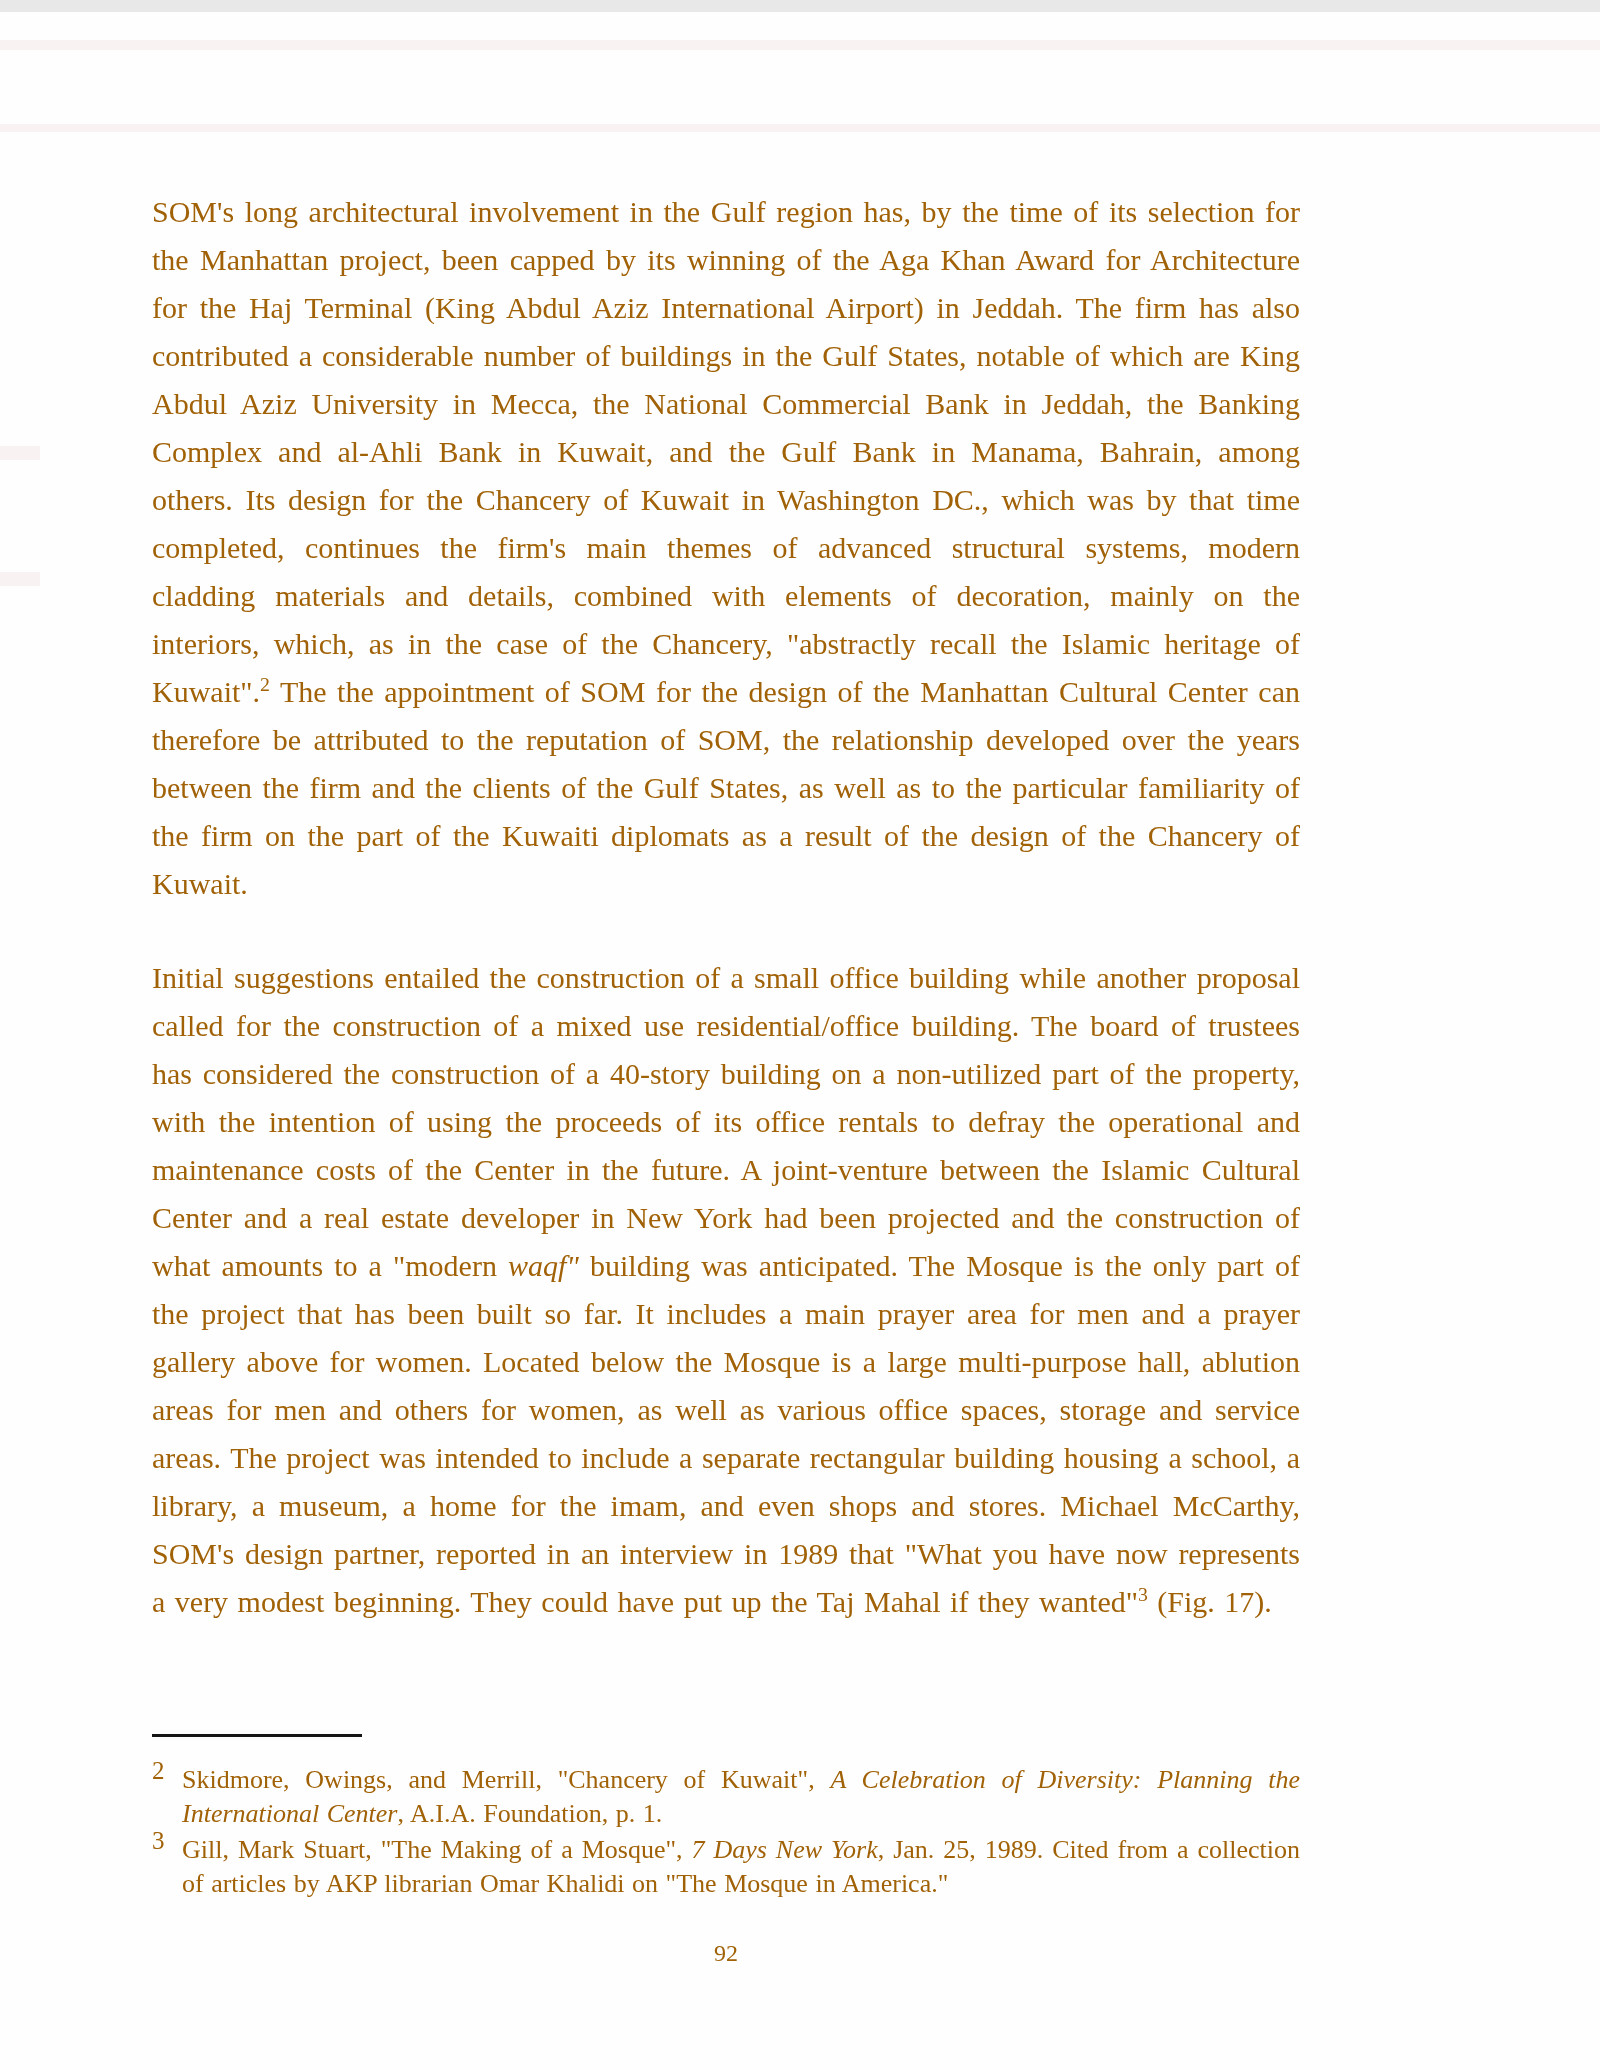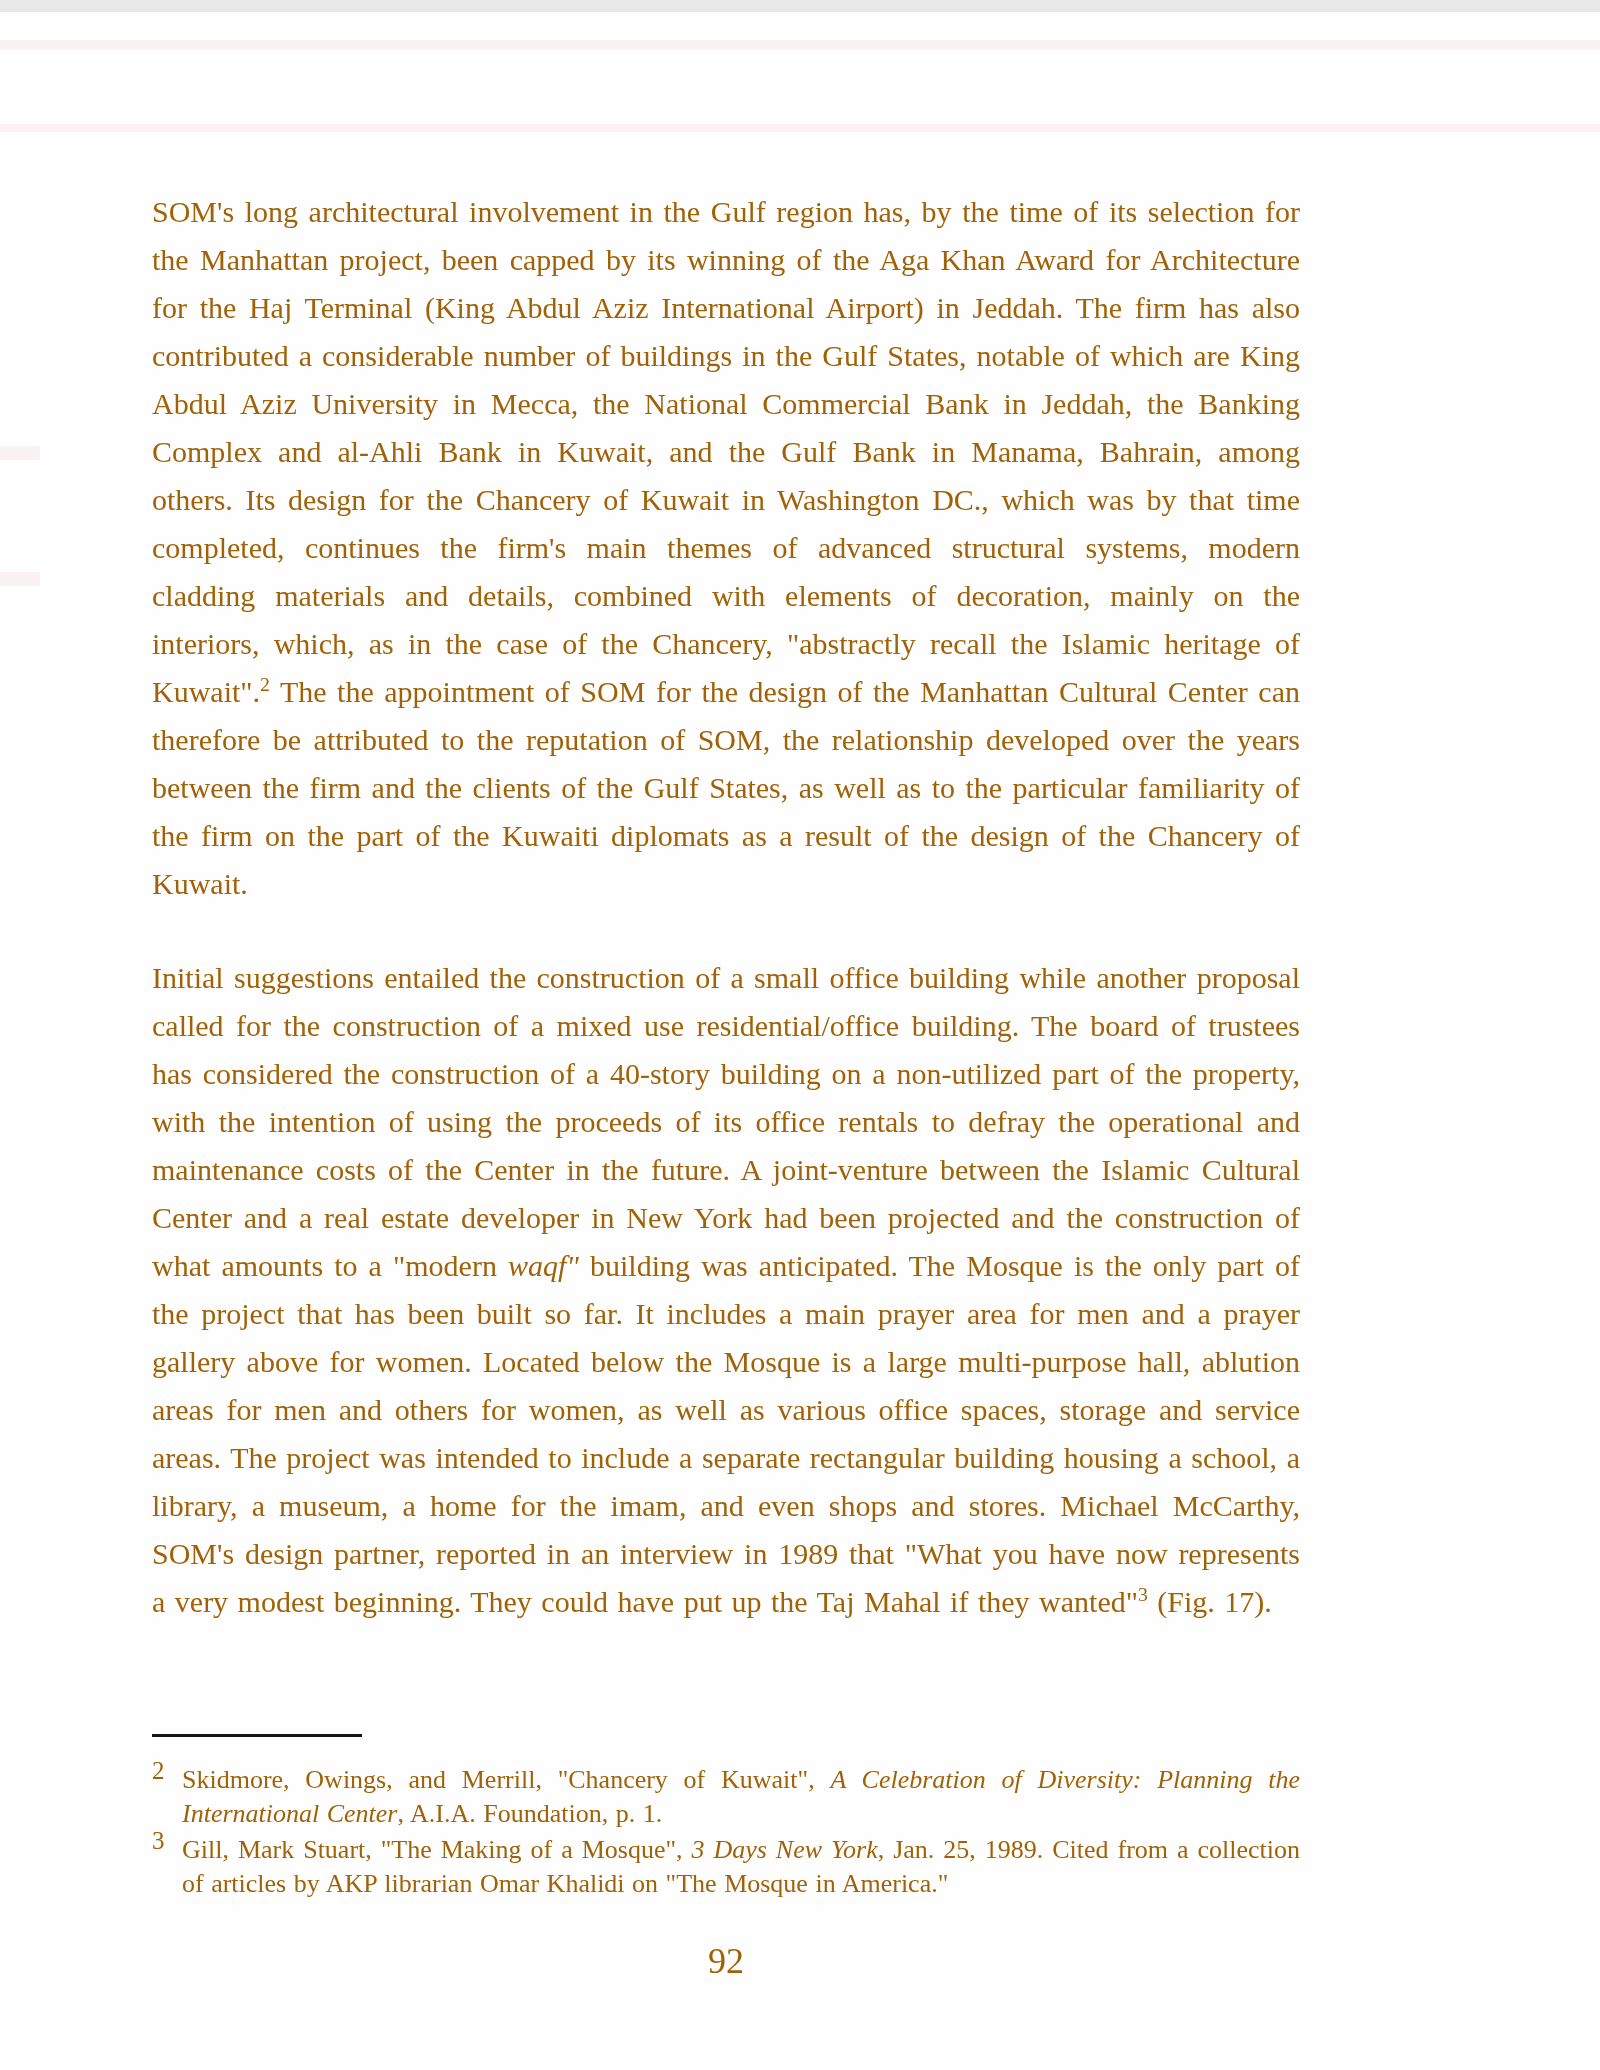--- a/index.html
+++ b/index.html
@@ -59,21 +59,21 @@
     line-height: 34px;
     text-align: justify;
     word-spacing: 1px;
   }
   .page-number {
     position: absolute;
     left: 152px;
     top: 1928px;
     width: 1148px;
     text-align: center;
-    font-size: 36px;
+    font-size: 24px;
   }
   
   .artifact {
     position: absolute;
     background: rgba(205, 160, 160, 0.12);
     pointer-events: none;
   }
   .a1 { left: 0;   top: 28px;  width: 1600px; height: 10px; }
   .a2 { left: 0;   top: 112px; width: 1600px; height: 8px;  }
   .a3 { left: 0;   top: 434px; width: 40px;   height: 14px; }
@@ -98,19 +98,19 @@
   <footer class="footnotes">
     <div class="fn-rule"></div>
 
     <div class="footnote">
       <span class="fn-num">2</span>
       <div class="fn-text"><span>Skidmore, Owings, and Merrill, "Chancery of Kuwait", </span><i>A Celebration of Diversity: Planning the International Center</i><span>,  A.I.A. Foundation, p. 1.</span></div>
     </div>
 
     <div class="footnote">
       <span class="fn-num">3</span>
-      <div class="fn-text"><span>Gill, Mark Stuart, "The Making of a Mosque", </span><i>3 Days New York</i><span>, Jan. 25, 1989. Cited from a collection of articles by AKP librarian Omar Khalidi on "The Mosque in America."</span></div>
+      <div class="fn-text"><span>Gill, Mark Stuart, "The Making of a Mosque", </span><i>7 Days New York</i><span>, Jan. 25, 1989. Cited from a collection of articles by AKP librarian Omar Khalidi on "The Mosque in America."</span></div>
     </div>
   </footer>
 
   <div class="page-number">92</div>
 
 </div>
 
 </body></html>

